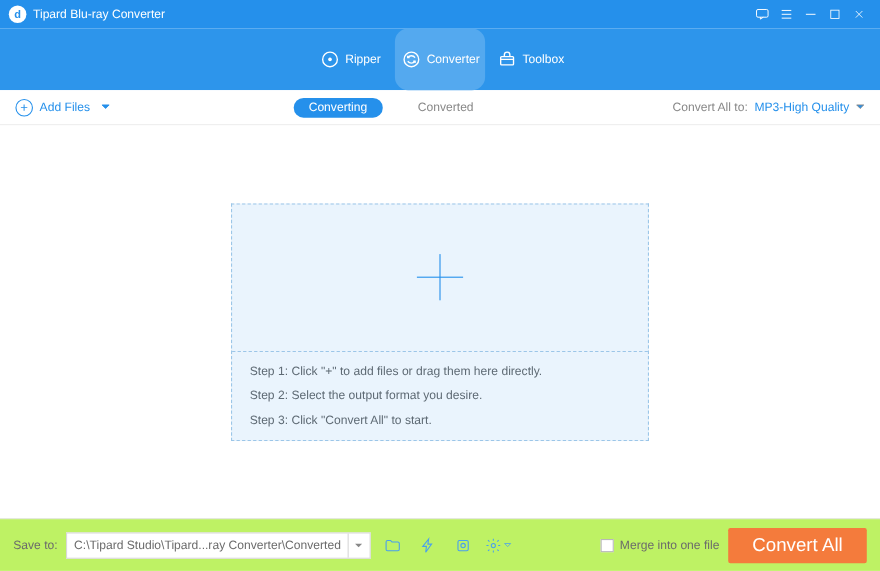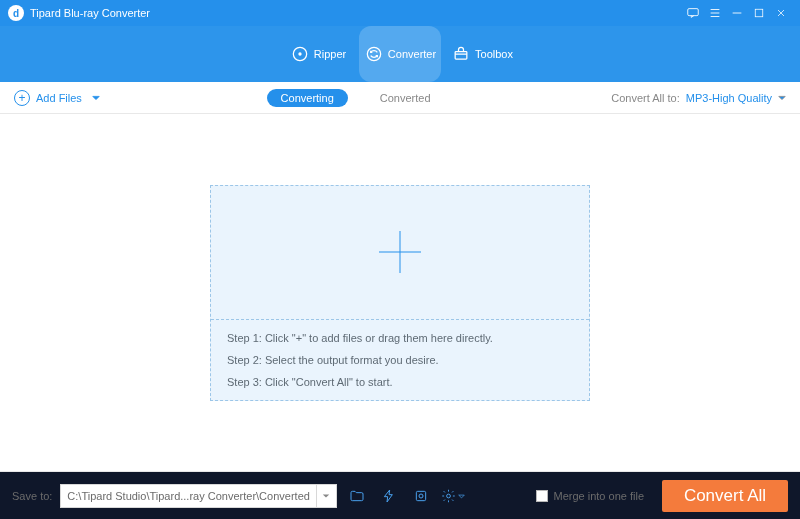--- a/index.html
+++ b/index.html
@@ -35,29 +35,29 @@
 .main { height: 357px; background: #fff; display: flex; align-items: center; justify-content: center; }
 .dropzone { width: 380px; border: 1.5px dashed #9cc6e8; background: #eaf4fd; display: flex; flex-direction: column; }
 .dropzone .top { height: 134px; display: flex; align-items: center; justify-content: center; border-bottom: 1.5px dashed #9cc6e8; cursor: pointer; }
 .dropzone .top .plus { position: relative; width: 42px; height: 42px; }
 .dropzone .top .plus::before, .dropzone .top .plus::after { content: ""; position: absolute; background: #2590eb; }
 .dropzone .top .plus::before { left: 50%; top: 0; width: 1px; height: 42px; transform: translateX(-0.5px); }
 .dropzone .top .plus::after { top: 50%; left: 0; height: 1px; width: 42px; transform: translateY(-0.5px); }
 .dropzone .steps { padding: 12px 16px; font-size: 11px; color: #5e6a74; display: flex; flex-direction: column; gap: 10px; }
 
 
-.bottombar { height: 48px; border-top: 1px solid #e8e8e8; background: #0f172a; display: flex; align-items: center; padding: 0 12px; font-size: 11px; color: #6b6b6b; gap: 8px; }
+.bottombar { height: 48px; border-top: 1px solid #e8e8e8; background: #bef264; display: flex; align-items: center; padding: 0 12px; font-size: 11px; color: #6b6b6b; gap: 8px; }
 .saveto-label { }
 .pathbox { flex: 0 0 268px; height: 24px; border: 1px solid #d8d8d8; background: #fff; display: flex; align-items: center; }
 .pathbox .path { flex: 1; padding: 0 6px; white-space: nowrap; overflow: hidden; text-overflow: ellipsis; }
 .pathbox .drop { width: 20px; height: 100%; border-left: 1px solid #d8d8d8; display: flex; align-items: center; justify-content: center; cursor: pointer; }
 .iconbtn { width: 24px; height: 24px; display: flex; align-items: center; justify-content: center; cursor: pointer; color: #49a0ed; }
 .iconbtn svg { stroke: #49a0ed; fill: none; }
 .bottombar .spacer { flex: 1; }
-.merge { display: flex; align-items: flex-start; gap: 6px; color: #6b6b6b; margin-right: 10px; }
+.merge { display: flex; align-items: flex-start; gap: 6px; color: #6b6b6b; }
 .merge .cb { width: 12px; height: 12px; border: 1px solid #b8b8b8; background: #fff; }
 .convertall { width: 126px; height: 32px; background: #f47b3c; color: #fff; display: flex; align-items: center; justify-content: center; font-size: 17px; cursor: pointer; border-radius: 2px; }
 .chev-down { display: inline-block; }
 .chev-down svg { stroke: currentColor; }
 </style>
 </head>
 <body>
 
 <div class="titlebar">
   <div class="logo">d</div>

